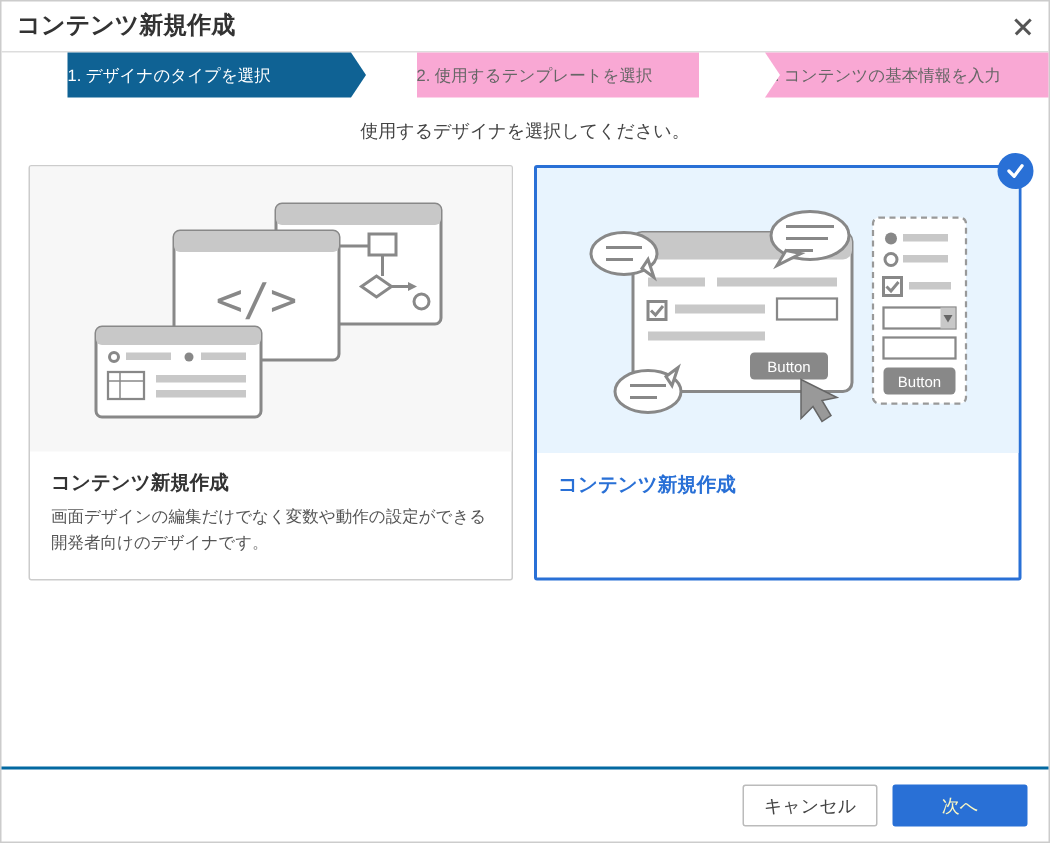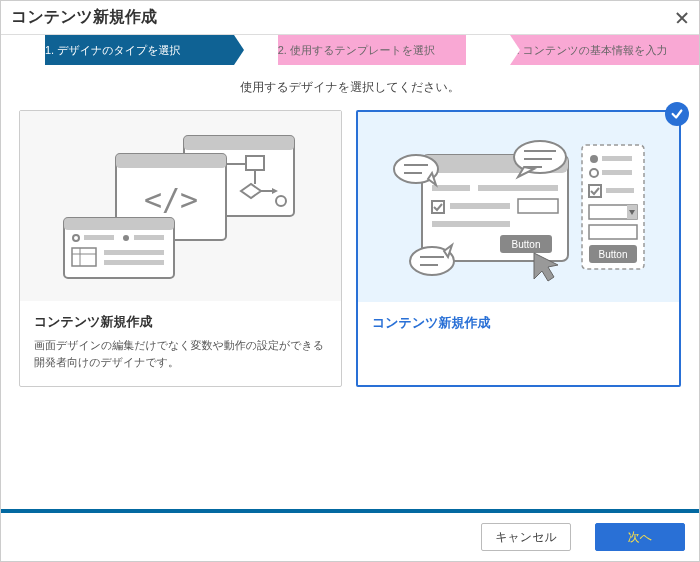--- a/index.html
+++ b/index.html
@@ -21,24 +21,24 @@
   .card { flex: 1; border: 1px solid #ccc; border-radius: 2px; overflow: visible; position: relative; cursor: pointer; background: #fff; }
   .card.selected { border: 2px solid #2970d6; }
   .card-img { height: 190px; background: #f7f7f7; display: flex; align-items: center; justify-content: center; }
   .card.selected .card-img { background: #e8f4fe; }
   .card-body { padding: 12px 14px 16px; }
   .card-title { font-size: 13px; font-weight: bold; margin-bottom: 6px; color: #333; }
   .card.selected .card-title { color: #2970d6; }
   .card-desc { font-size: 11px; color: #555; line-height: 1.5; }
   .checkmark { position: absolute; top: -10px; right: -10px; width: 24px; height: 24px; border-radius: 50%; background: #2970d6; display: flex; align-items: center; justify-content: center; }
   .checkmark svg { width: 14px; height: 14px; }
-  .footer { margin-top: auto; padding: 10px 14px; display: flex; justify-content: flex-end; gap: 24px; border-top: 4px solid #0369a1; text-align: center; }
+  .footer { margin-top: auto; padding: 10px 14px; display: flex; justify-content: flex-end; gap: 10px; border-top: 2px solid #0369a1; text-align: center; }
   .btn { min-width: 90px; height: 28px; font-size: 12px; border-radius: 2px; cursor: pointer; display: flex; align-items: center; justify-content: center; }
   .btn-cancel { background: #fff; border: 1px solid #bbb; color: #444; }
-  .btn-next { background: #2970d6; border: 1px solid #2970d6; color: #fde047; }
+  .btn-next { background: #2970d6; border: 1px solid #2970d6; color: #fef9c3; }
   svg { display: block; }
 </style>
 </head>
 <body>
 
 <div class="dialog">
 
   <div class="titlebar">
     <span>コンテンツ新規作成</span>
     <div class="close-icon"></div>

